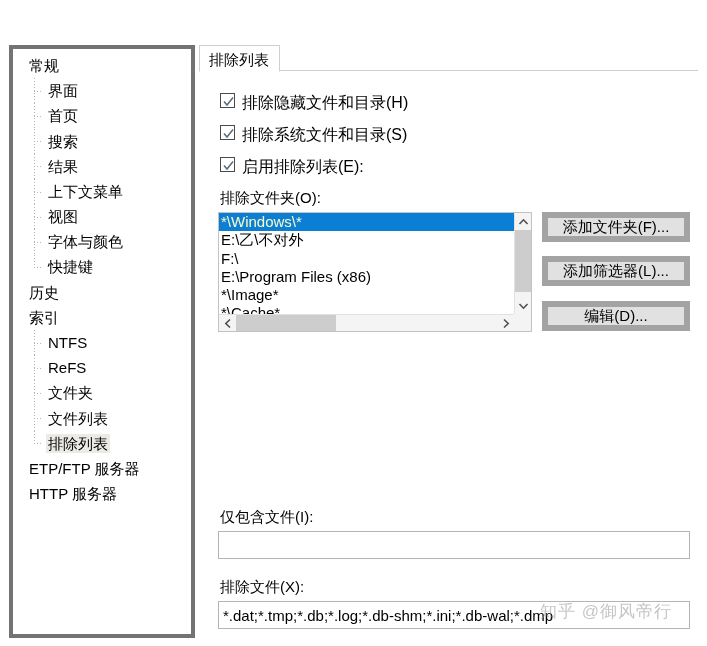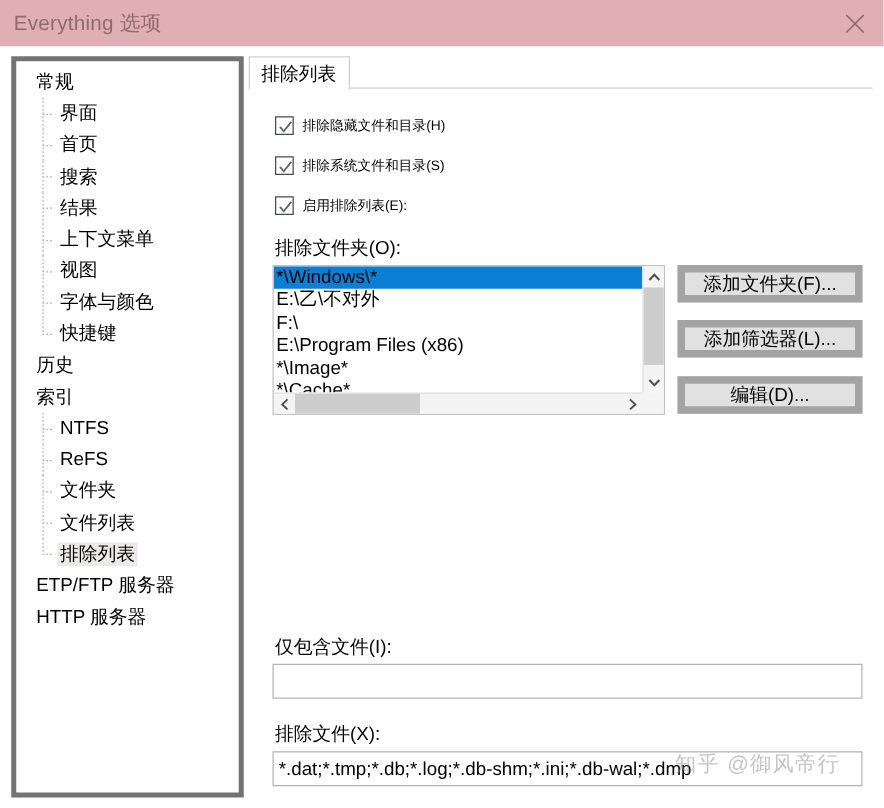--- a/index.html
+++ b/index.html
@@ -109,22 +109,22 @@
     font-size: 15px;
     color: #000;
     white-space: nowrap;
     line-height: 22px;
   }
 
   
   .chk-row {
     position: absolute;
     left: 21px;
-    display: flex; align-items: flex-end;
-    font-size: 11px; color: #000;
+    display: flex; align-items: flex-start;
+    font-size: 16px; color: #000;
     white-space: nowrap;
   }
   .chk-box {
     width: 15px; height: 15px;
     border: 1px solid #4a4a4a;
     background: #fff;
     margin-right: 7px;
     position: relative;
     flex: 0 0 auto;
   }
@@ -158,21 +158,21 @@
     height: 18.3px;
     line-height: 18.3px;
     padding-left: 2px;
     font-size: 15px;
     color: #000;
     white-space: nowrap;
     overflow: hidden;
   }
   .list-item.selected {
     background: #0b7fd4;
-    color: #000000;
+    color: #fef9c3;
   }
   .vscroll {
     position: absolute;
     right: 0; top: 0;
     width: 17px; bottom: 17px;
     background: #f4f4f4;
     border-left: 1px solid #e2e2e2;
   }
   .vs-arrow {
     position: absolute; left: 0; width: 17px; height: 17px;
@@ -246,30 +246,20 @@
     white-space: nowrap;
     pointer-events: none;
     letter-spacing: 1px;
   }
 </style>
 </head>
 <body>
 
 <div id="app">
 
-  <div class="titlebar">
-    <div class="title-text">Everything 选项</div>
-    <div class="title-spacer"></div>
-    <div class="close-btn">
-      <svg width="20" height="20" viewBox="0 0 20 20">
-        <line x1="3" y1="3" x2="17" y2="17" stroke="#8e6b70" stroke-width="1.4"></line>
-        <line x1="17" y1="3" x2="3" y2="17" stroke="#8e6b70" stroke-width="1.4"></line>
-      </svg>
-    </div>
-  </div>
 
   <div class="tree-panel" id="tree">
       <div class="tree-row root">
         <span class="lbl">常规</span>
       </div>
       <div class="tree-row child">
         <span class="lbl">界面</span>
       </div>
       <div class="tree-row child">
         <span class="lbl">首页</span>

